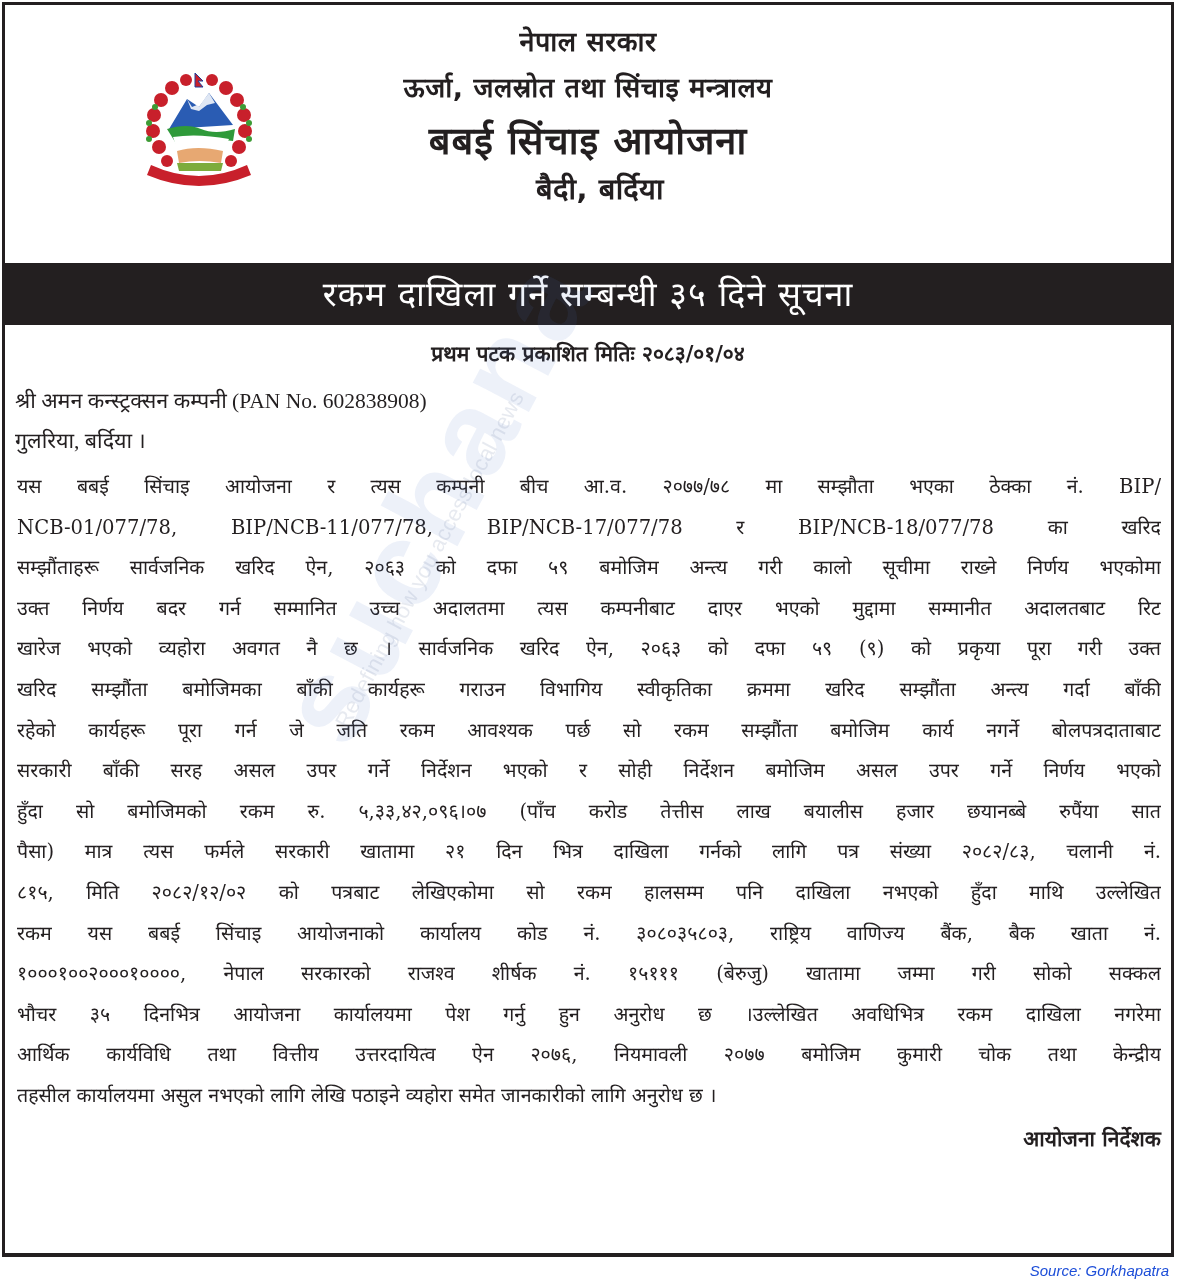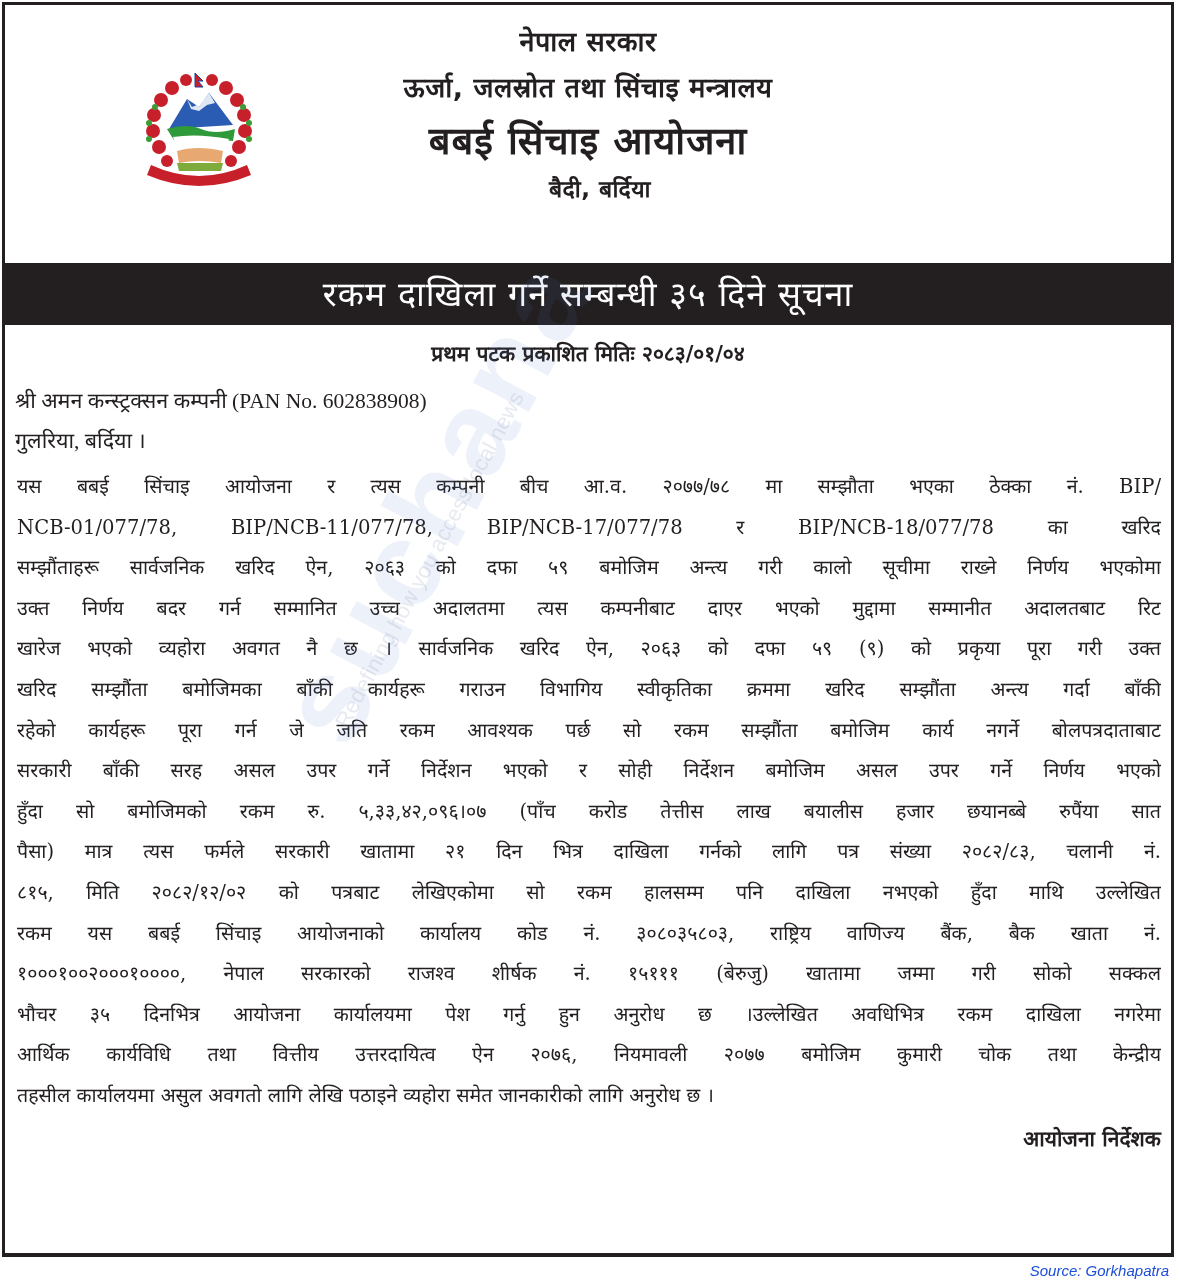--- a/index.html
+++ b/index.html
@@ -8,21 +8,21 @@
   .notice { position: absolute; left: 2px; top: 2px; width: 1172px; height: 1255px;
             border: 3px solid #231f20; border-bottom-width: 4px; box-sizing: border-box; background: #fff; }
   .header { position: relative; height: 258px; }
   .emblem { position: absolute; left: 132px; top: 62px; width: 124px; height: 124px; }
   .hdr-lines { position: absolute; left: 0; right: 0; top: 14px; text-align: center; }
   .hdr-line { font-family: "DejaVu Sans", sans-serif; font-weight: bold; color: #231f20; letter-spacing: 0.5px; }
   .l1 { font-size: 27px; height: 46px; line-height: 46px; }
   .l2 { font-size: 27px; height: 46px; line-height: 46px; }
   .l3 { font-size: 27px; height: 46px; line-height: 46px; }
   .l4 { font-size: 38px; height: 60px; line-height: 60px; letter-spacing: 1px; }
-  .l5 { font-size: 23px; height: 36px; line-height: 36px; margin-left: 24px; }
+  .l5 { font-size: 29px; height: 36px; line-height: 36px; margin-left: 24px; }
   .titlebar { height: 62px; background: #231f20; color: #ffffff; text-align: center;
               font-weight: normal; font-size: 34px; line-height: 62px; letter-spacing: 1px; }
   .date-line { text-align: center; font-weight: bold; font-size: 21px; height: 56px; line-height: 58px; }
   .addr { padding-left: 10px; font-family: Liberation Serif, serif; font-size: 21.5px; line-height: 40px; }
   .body-text { padding: 0 10px 0 12px; font-family: "DejaVu Serif", serif; font-size: 19.6px;
                line-height: 40.6px; text-align: justify; text-align-last: left; margin-top: 6px; }
   .body-text .ln { display: block; text-align: justify; text-align-last: justify; white-space: nowrap; overflow: hidden; }
   .body-text .ln.last { text-align-last: left; }
   .signature { text-align: right; padding-right: 10px; font-weight: bold; font-size: 21px; line-height: 40px; margin-top: 2px; }
   .source { position: absolute; right: 12px; top: 1262px; font-family: "Liberation Sans", sans-serif;
@@ -108,21 +108,21 @@
     <span class="ln">खरिद सम्झौंता बमोजिमका बाँकी कार्यहरू गराउन विभागिय स्वीकृतिका क्रममा खरिद सम्झौंता अन्त्य गर्दा बाँकी</span>
     <span class="ln">रहेको कार्यहरू पूरा गर्न जे जति रकम आवश्यक पर्छ सो रकम सम्झौंता बमोजिम कार्य नगर्ने बोलपत्रदाताबाट</span>
     <span class="ln">सरकारी बाँकी सरह असल उपर गर्ने निर्देशन भएको र सोही निर्देशन बमोजिम असल उपर गर्ने निर्णय भएको</span>
     <span class="ln">हुँदा सो बमोजिमको रकम रु. ५,३३,४२,०९६।०७ (पाँच करोड तेत्तीस लाख बयालीस हजार छयानब्बे रुपैंया सात</span>
     <span class="ln">पैसा) मात्र त्यस फर्मले सरकारी खातामा २१ दिन भित्र दाखिला गर्नको लागि पत्र संख्या २०८२/८३, चलानी नं.</span>
     <span class="ln">८१५, मिति २०८२/१२/०२ को पत्रबाट लेखिएकोमा सो रकम हालसम्म पनि दाखिला नभएको हुँदा माथि उल्लेखित</span>
     <span class="ln">रकम यस बबई सिंचाइ आयोजनाको कार्यालय कोड नं. ३०८०३५८०३, राष्ट्रिय वाणिज्य बैंक, बैक खाता नं.</span>
     <span class="ln">१०००१००२०००१००००, नेपाल सरकारको राजश्व शीर्षक नं. १५१११ (बेरुजु) खातामा जम्मा गरी सोको सक्कल</span>
     <span class="ln">भौचर ३५ दिनभित्र आयोजना कार्यालयमा पेश गर्नु हुन अनुरोध छ ।उल्लेखित अवधिभित्र रकम दाखिला नगरेमा</span>
     <span class="ln">आर्थिक कार्यविधि तथा वित्तीय उत्तरदायित्व ऐन २०७६, नियमावली २०७७ बमोजिम कुमारी चोक तथा केन्द्रीय</span>
-    <span class="ln last">तहसील कार्यालयमा असुल अवगतो लागि लेखि पठाइने व्यहोरा समेत जानकारीको लागि अनुरोध छ ।</span>
+    <span class="ln last">तहसील कार्यालयमा असुल नभएको लागि लेखि पठाइने व्यहोरा समेत जानकारीको लागि अनुरोध छ ।</span>
   </div>
 
   <div class="signature">आयोजना निर्देशक</div>
 </div>
 
 <div class="wm">
   <div class="wm-text">suchana</div>
   <div class="wm-sub">Redefining how you access local news</div>
 </div>
 

